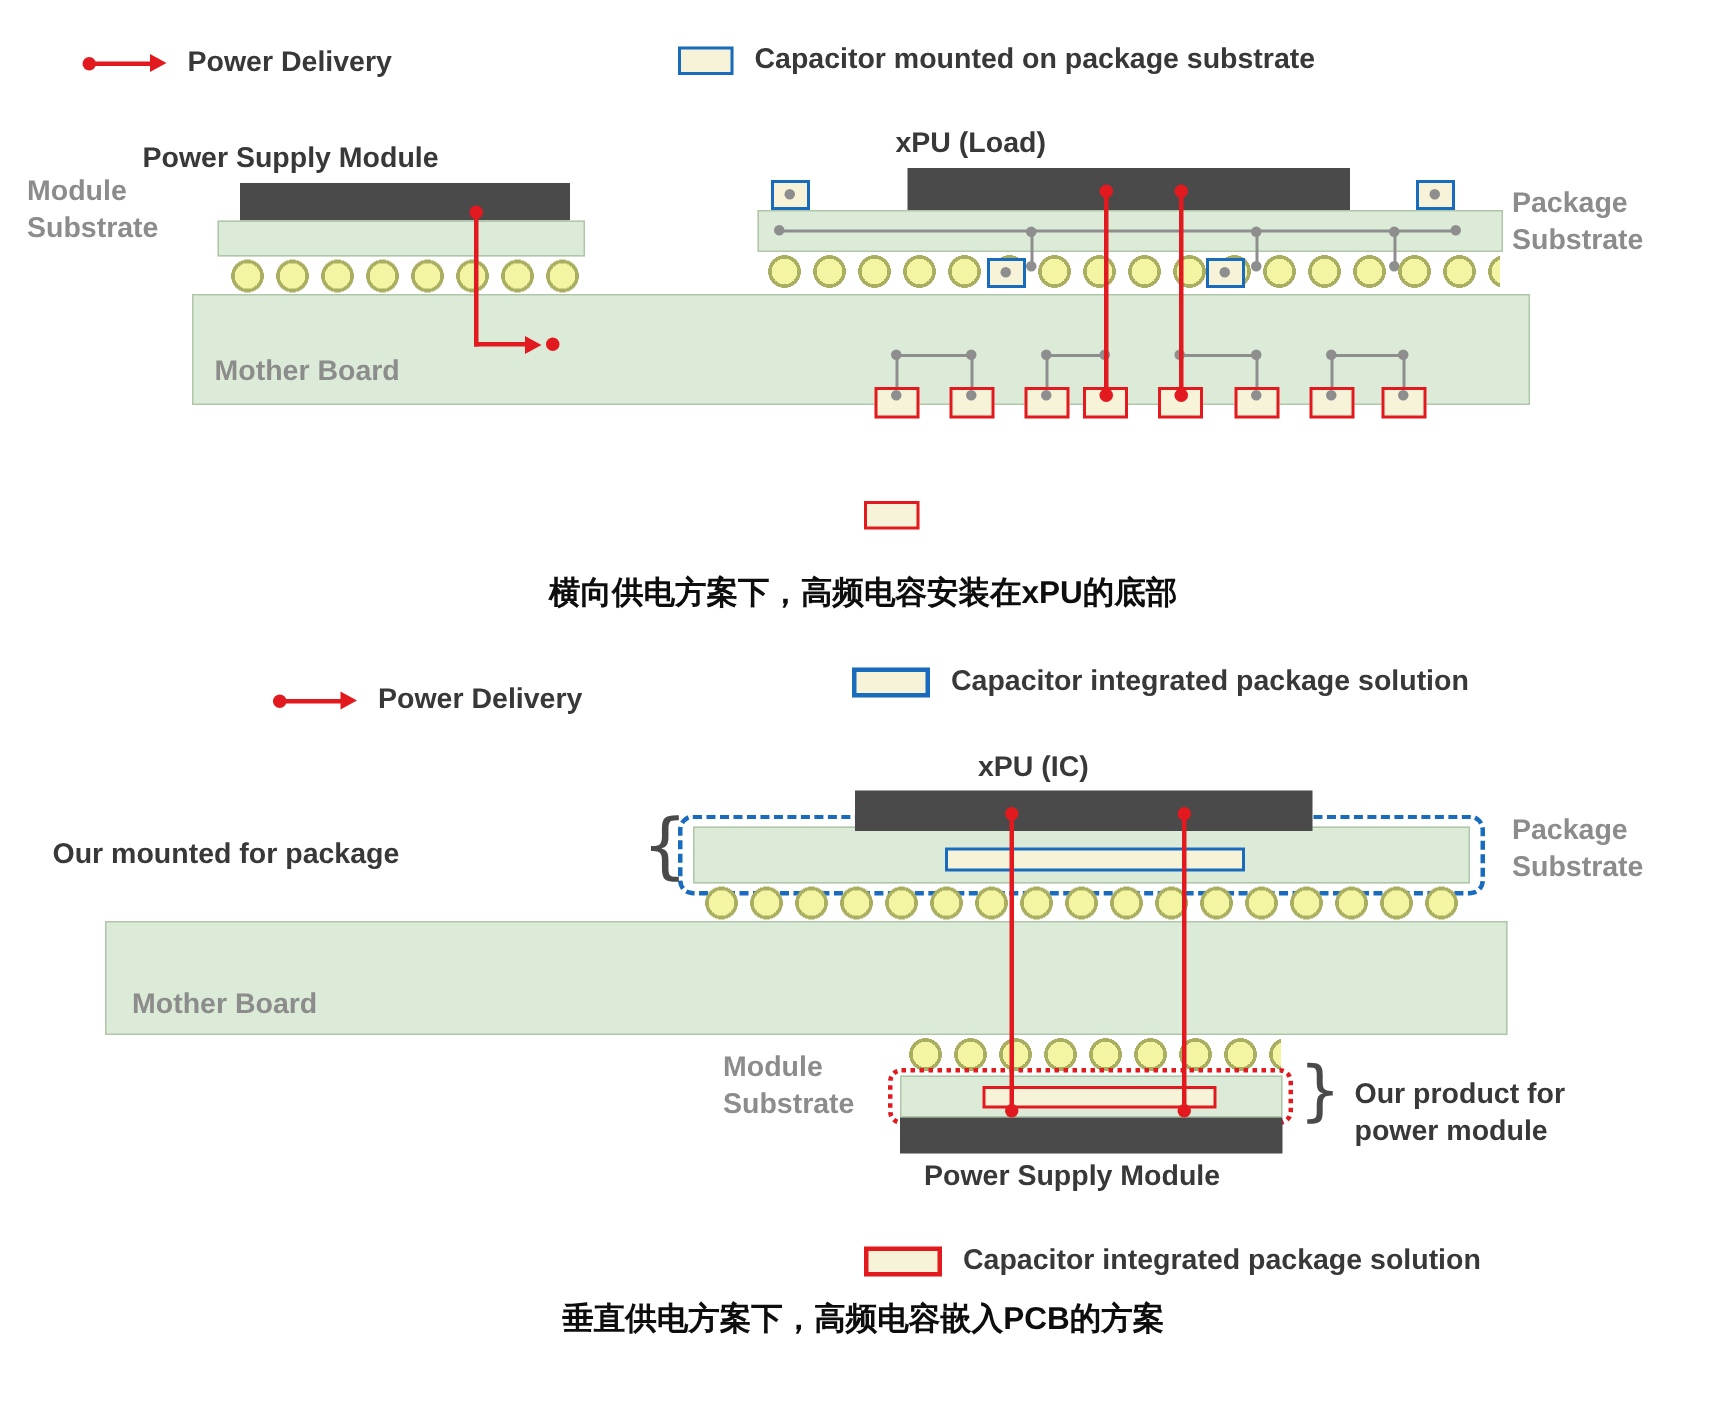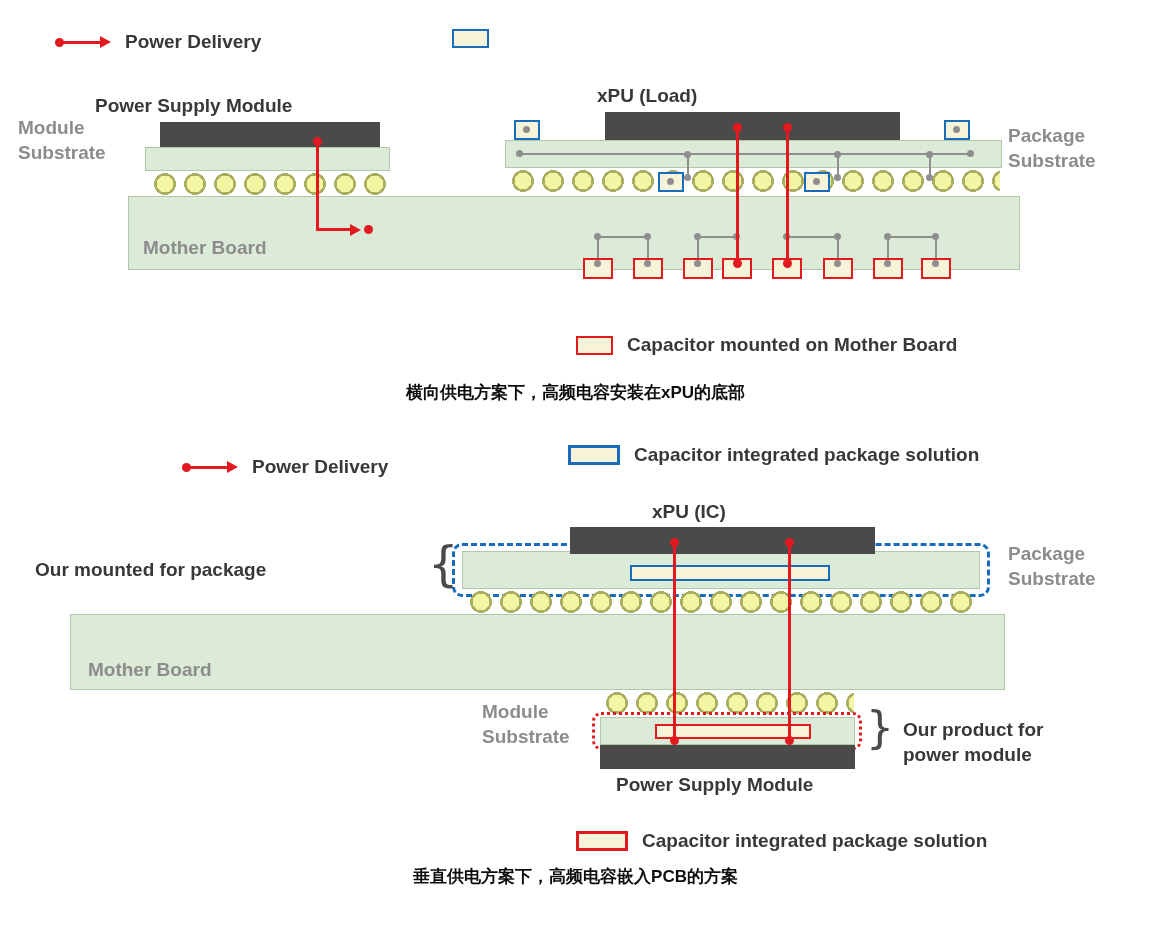--- a/index.html
+++ b/index.html
@@ -30,21 +30,21 @@
   .vline{position:absolute;width:2px;background:var(--via)}
   .hline{position:absolute;height:2px;background:var(--via)}
   .rv{position:absolute;width:3px;background:var(--power-red)}
   .rh{position:absolute;height:3px;background:var(--power-red)}
   .rhead{position:absolute;width:0;height:0;border-left:11px solid var(--power-red);
          border-top:6px solid transparent;border-bottom:6px solid transparent}
   .label{position:absolute;font-weight:bold;font-size:19px;color:var(--ink);white-space:nowrap;line-height:1.3}
   .glabel{position:absolute;font-weight:bold;font-size:19px;color:var(--gray-label);white-space:nowrap;line-height:1.3}
   .label.pre,.glabel.pre{white-space:pre-line}
   .brace{position:absolute;color:#4a4a4a;font-family:"DejaVu Sans",sans-serif;font-weight:normal;line-height:1}
-  .caption{position:absolute;left:0;width:100%;text-align:center;font-weight:bold;font-size:17px;color:#0d0d0d}
+  .caption{position:absolute;left:0;width:100%;text-align:center;font-weight:bold;font-size:21px;color:#0d0d0d}
   .legend{position:absolute;display:flex;align-items:center;gap:14px}
   .legend-text{font-weight:bold;font-size:19px;color:var(--ink);white-space:nowrap}
   .swatch{width:37px;height:19px;background:var(--legend-cream);flex:0 0 auto}
   .swatch.blue{border:2.5px solid var(--capacitor-blue)}
   .swatch.red{border:2.5px solid var(--power-red)}
   .swatch.lg{width:52px;height:20px;border-width:3px}
   .pd-marker{position:relative;display:inline-block;width:56px;height:12px;flex:0 0 auto}
   .pd-dot{position:absolute;left:0;top:2px;width:9px;height:9px;border-radius:50%;background:var(--power-red)}
   .pd-line{position:absolute;left:5px;top:5px;width:42px;height:2.5px;background:var(--power-red)}
   .pd-head{position:absolute;right:0;top:0;width:0;height:0;border-left:11px solid var(--power-red);
@@ -63,20 +63,21 @@
       <span class="pd-marker">
         <span class="pd-dot"></span>
         <span class="pd-line"></span>
         <span class="pd-head"></span>
       </span>
       <span class="legend-text">Power Delivery</span>
     </div>
 
     <div class="legend" style="left:452px;top:29px">
       <span class="swatch blue"></span>
+      <span class="legend-text">Capacitor mounted on package substrate</span>
     </div>
 
     <div class="label" style="left:95px;top:94px">Power Supply Module</div>
     <div class="glabel pre" style="left:18px;top:116px">Module
 Substrate</div>
 
     <div class="chip" style="left:160px;top:122px;width:220px;height:25px"></div>
     <div class="board" style="left:145px;top:147px;width:245px;height:24px"></div>
     <div class="balls" style="left:150px;top:171px;width:236px"></div>
 
@@ -166,21 +167,20 @@
 
     <div class="rv" style="left:736px;top:128px;height:137px"></div>
     <div class="rv" style="left:786px;top:128px;height:137px"></div>
     <span class="dot red" style="left:733px;top:123px"></span>
     <span class="dot red" style="left:783px;top:123px"></span>
     <span class="dot red" style="left:733px;top:259px"></span>
     <span class="dot red" style="left:783px;top:259px"></span>
 
     <div class="legend" style="left:576px;top:334px">
       <span class="swatch red"></span>
-      <span class="legend-text">Capacitor mounted on Mother Board</span>
     </div>
 
     <div class="caption" style="top:381px">横向供电方案下，高频电容安装在xPU的底部</div>
   </section>
 
   <section>
 
     <div class="legend" style="left:182px;top:456px">
       <span class="pd-marker">
         <span class="pd-dot"></span>

